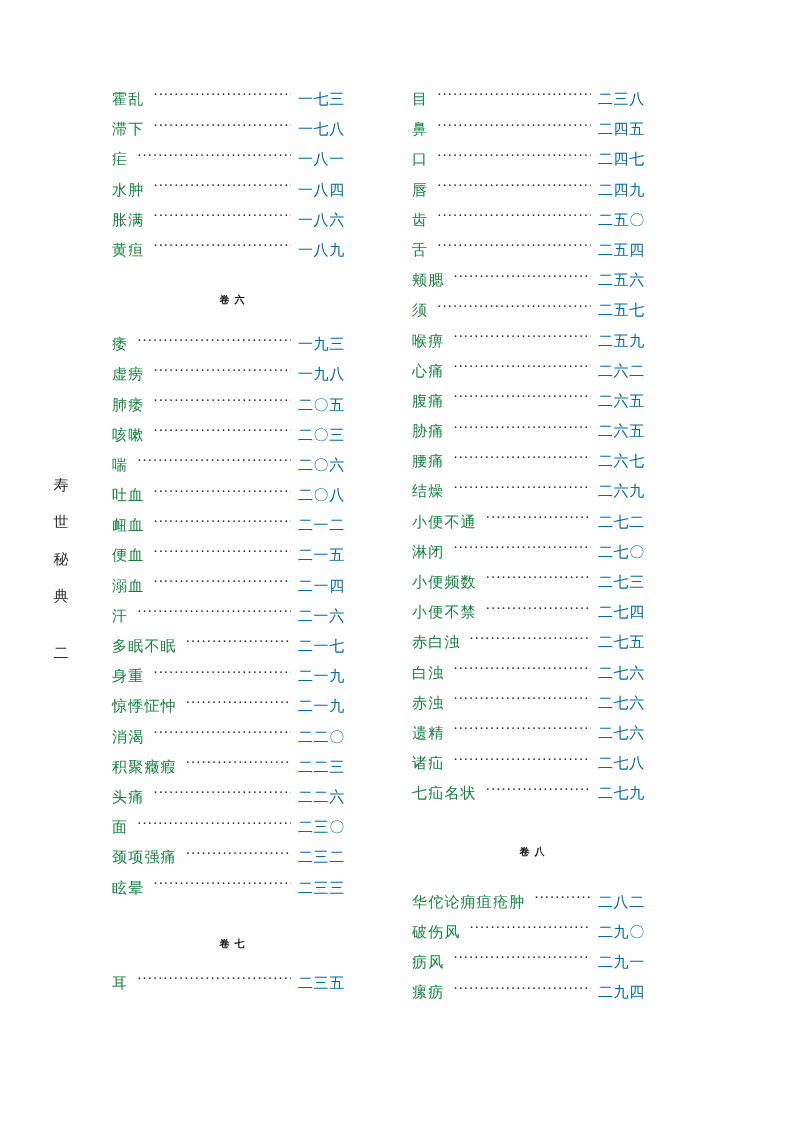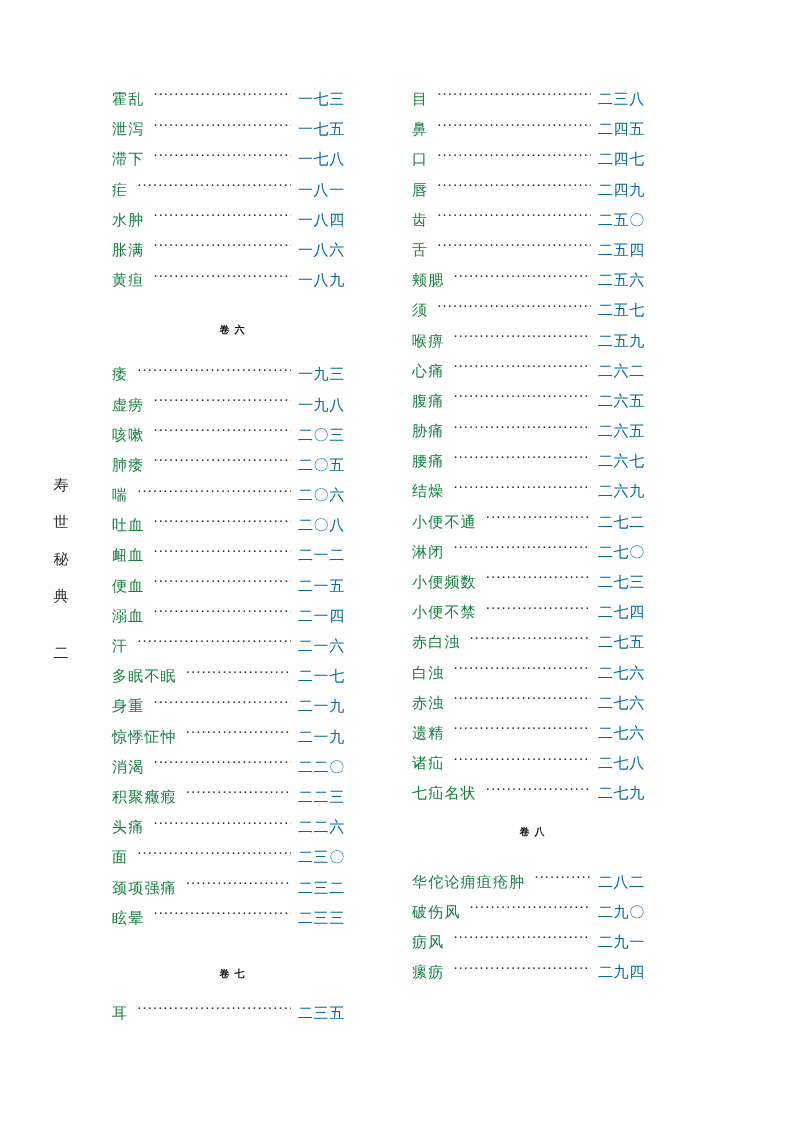--- a/index.html
+++ b/index.html
@@ -106,21 +106,21 @@
   .vol-head {
     text-align: center;
     font-size: 10px;
     letter-spacing: 5px;
     font-weight: bold;
     color: #111;
     padding-left: 5px;
   }
   .vol-head.h-six   { margin-top: 24px; margin-bottom: 26px; }
   .vol-head.h-seven { margin-top: 30px; margin-bottom: 21px; }
-  .vol-head.h-eight { margin-top: 12px; margin-bottom: 32px; }
+  .vol-head.h-eight { margin-top: 32px; margin-bottom: 32px; }
 </style>
 </head>
 <body>
 
 <div class="page">
 
   <div class="side-title" id="side-title">
       <div class="ch">寿</div>
       <div class="ch">世</div>
       <div class="ch">秘</div>
@@ -129,25 +129,20 @@
     </div>
 
   <div class="columns">
     <div class="col col-left" id="col-left">
         <div class="entry">
           <span class="title">霍乱</span>
           <span class="leader"></span>
           <span class="page-no">一七三</span>
         </div>
         <div class="entry">
-          <span class="title">泄泻</span>
-          <span class="leader"></span>
-          <span class="page-no">一七五</span>
-        </div>
-        <div class="entry">
           <span class="title">滞下</span>
           <span class="leader"></span>
           <span class="page-no">一七八</span>
         </div>
         <div class="entry">
           <span class="title">疟</span>
           <span class="leader"></span>
           <span class="page-no">一八一</span>
         </div>
         <div class="entry">
@@ -170,28 +165,28 @@
           <span class="title">痿</span>
           <span class="leader"></span>
           <span class="page-no">一九三</span>
         </div>
         <div class="entry">
           <span class="title">虚痨</span>
           <span class="leader"></span>
           <span class="page-no">一九八</span>
         </div>
         <div class="entry">
+          <span class="title">肺痿</span>
+          <span class="leader"></span>
+          <span class="page-no">二〇五</span>
+        </div>
+        <div class="entry">
           <span class="title">咳嗽</span>
           <span class="leader"></span>
           <span class="page-no">二〇三</span>
-        </div>
-        <div class="entry">
-          <span class="title">肺痿</span>
-          <span class="leader"></span>
-          <span class="page-no">二〇五</span>
         </div>
         <div class="entry">
           <span class="title">喘</span>
           <span class="leader"></span>
           <span class="page-no">二〇六</span>
         </div>
         <div class="entry">
           <span class="title">吐血</span>
           <span class="leader"></span>
           <span class="page-no">二〇八</span>

